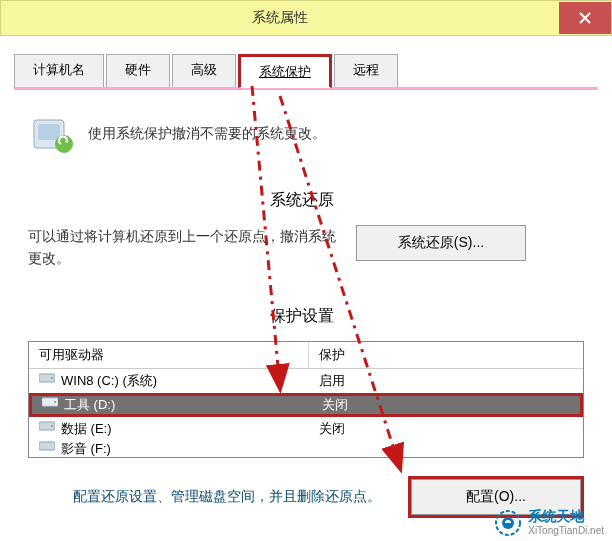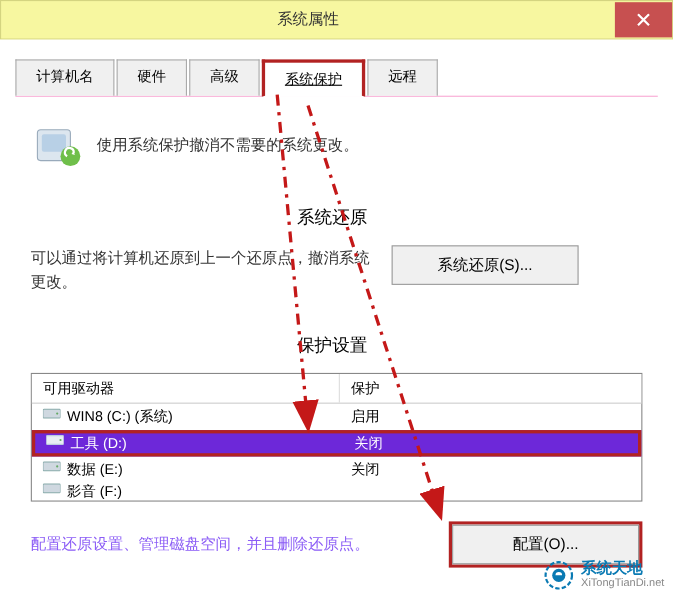--- a/index.html
+++ b/index.html
@@ -3,21 +3,21 @@
 <meta charset="utf-8">
 <style>
 * { box-sizing: border-box; margin: 0; padding: 0; font-family: "Microsoft YaHei", SimSun, sans-serif; }
 body { background: #fff; width: 612px; height: 541px; position: relative; overflow: hidden; }
 
 .titlebar { height: 36px; background: #f7f7a0; border: 1px solid #d4d480; display: flex; align-items: center; position: relative; }
 .titlebar-title { flex: 1; text-align: center; font-size: 14px; color: #333; }
 .close-btn { width: 52px; height: 32px; background: #c75050; color: #fff; display: flex; align-items: center; justify-content: center; font-size: 16px; cursor: pointer; }
 
 .window-body { background: #fff; padding: 18px 14px; height: calc(100% - 32px); position: relative; }
-.tabstrip { display: flex; border-bottom: 1px solid #f9a8d4; margin-bottom: 10px; }
+.tabstrip { display: flex; border-bottom: 3px solid #f9a8d4; margin-bottom: 10px; }
 .tab { padding: 6px 18px; font-size: 13px; background: #f0f0f0; border: 1px solid #aaa; border-bottom: none; margin-right: 2px; cursor: pointer; }
 .tab.active { background: #fff; border-bottom: 1px solid #fff; margin-bottom: -1px; text-decoration: underline; }
 
 .tab-highlight { border: 3px solid #b22222; }
 
 .content { padding: 10px 14px; }
 .top-row { display: flex; align-items: center; gap: 12px; margin-bottom: 32px; }
 .disk-icon-box { width: 48px; height: 48px; position: relative; }
 .disk-svg { width: 48px; height: 48px; }
 .intro-text { font-size: 14px; color: #333; }
@@ -29,26 +29,26 @@
 .restore-desc { font-size: 14px; color: #333; line-height: 1.6; width: 310px; }
 .btn { background: #f0f0f0; border: 1px solid #999; padding: 8px 22px; font-size: 14px; cursor: pointer; min-width: 170px; text-align: center; }
 
 .listbox { border: 1px solid #888; margin-top: 8px; background: #fff; }
 .list-header { display: flex; background: #fff; border-bottom: 1px solid #ccc; font-size: 13px; }
 .list-header .col1 { width: 280px; padding: 4px 10px; border-right: 1px solid #ddd; }
 .list-header .col2 { flex: 1; padding: 4px 10px; }
 .list-row { display: flex; align-items: center; font-size: 13px; height: 24px; }
 .list-row .col1 { width: 280px; padding: 2px 10px; display: flex; align-items: flex-start; gap: 6px; }
 .list-row .col2 { flex: 1; padding: 2px 10px; }
-.list-row.selected { background: #6d28d9; color: #fff; }
+.list-row.selected { background: #737373; color: #fff; }
 .row-highlight { border: 3px solid #b22222; }
 .drive-icon { width: 16px; height: 12px; display: inline-block; }
 
 .config-row { display: flex; align-items: center; gap: 18px; margin-top: 18px; }
-.config-desc { font-size: 14px; color: #8b5cf6; flex: 1; }
+.config-desc { font-size: 14px; color: #0c4a6e; flex: 1; margin-left: 45px; }
 .config-btn-wrap { border: 3px solid #b22222; }
 
 .annotation-layer { position: absolute; left: 0; top: 0; width: 100%; height: 100%; pointer-events: none; }
 
 .watermark { position: absolute; right: 8px; bottom: 4px; display: flex; align-items: center; gap: 6px; font-size: 12px; }
 .wm-logo { width: 28px; height: 28px; }
 .wm-text { line-height: 1.2; }
 .wm-text .zh { color: #0a7ab3; font-weight: bold; font-size: 14px; }
 .wm-text .en { color: #888; font-size: 10px; }
 </style>

